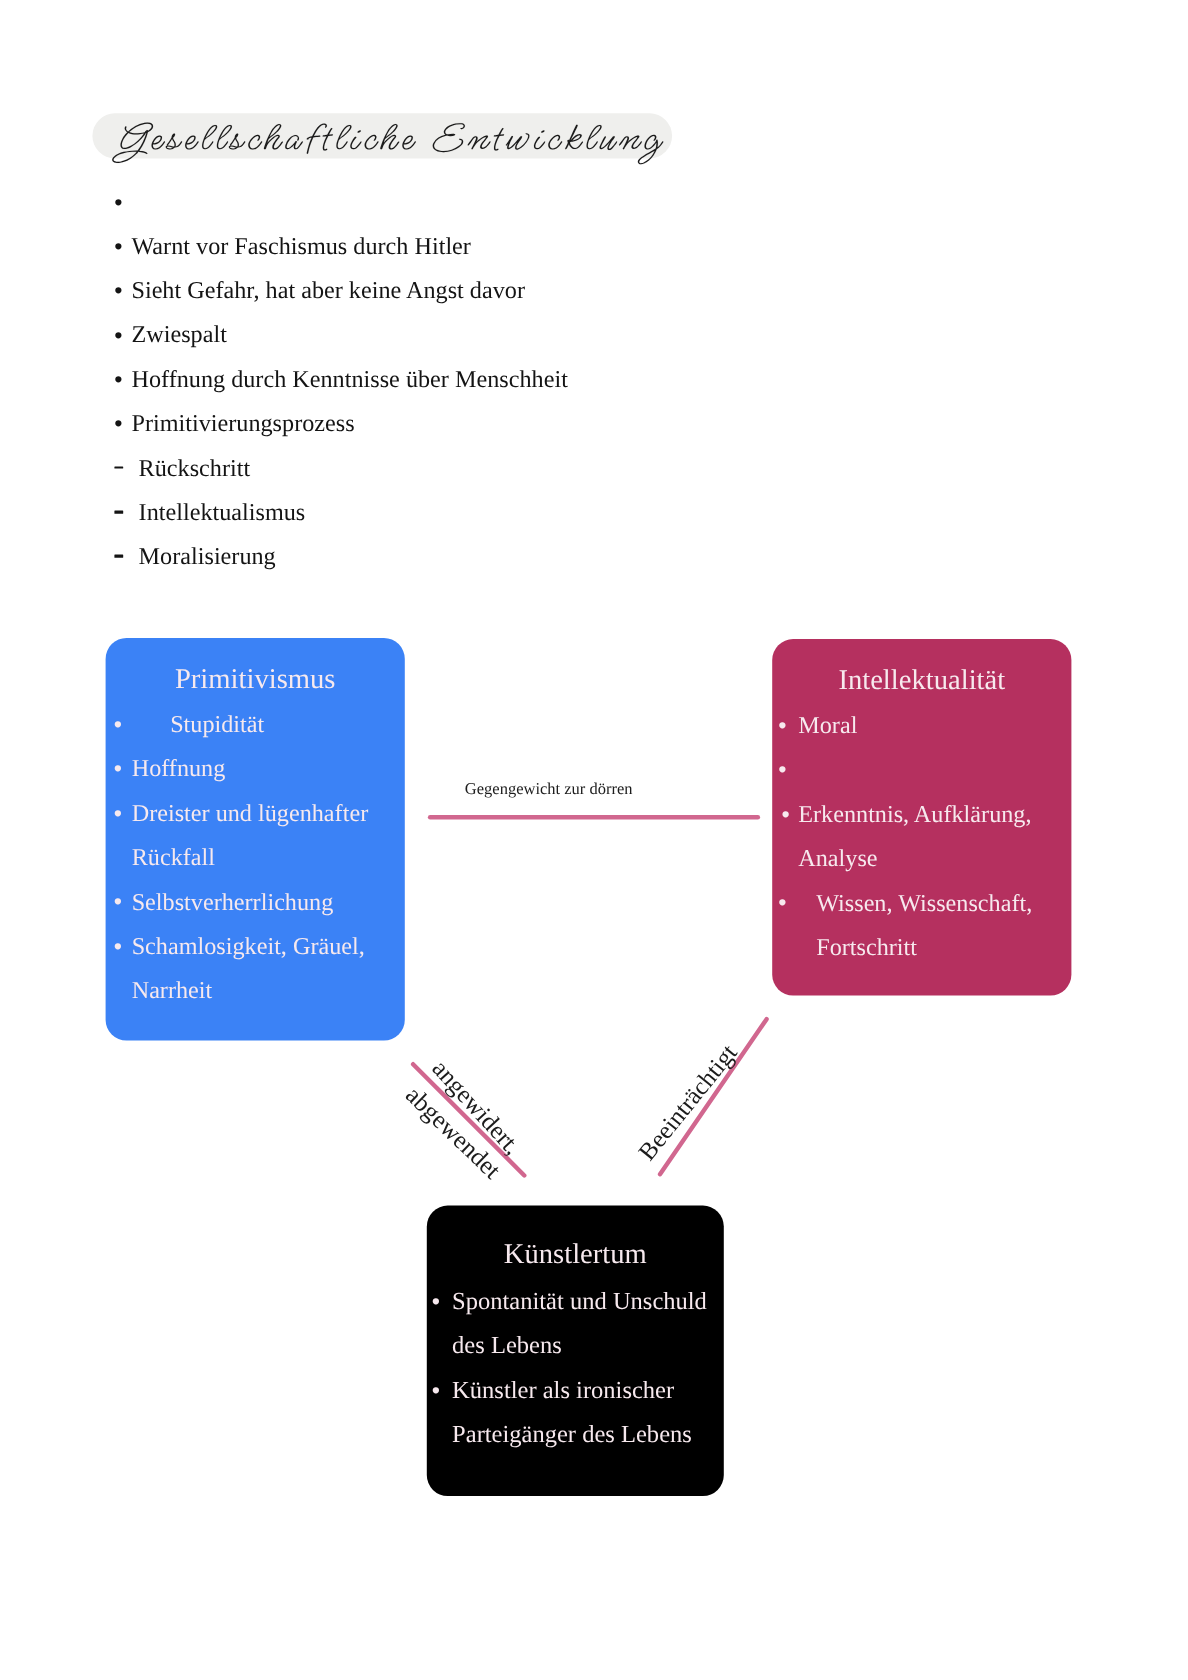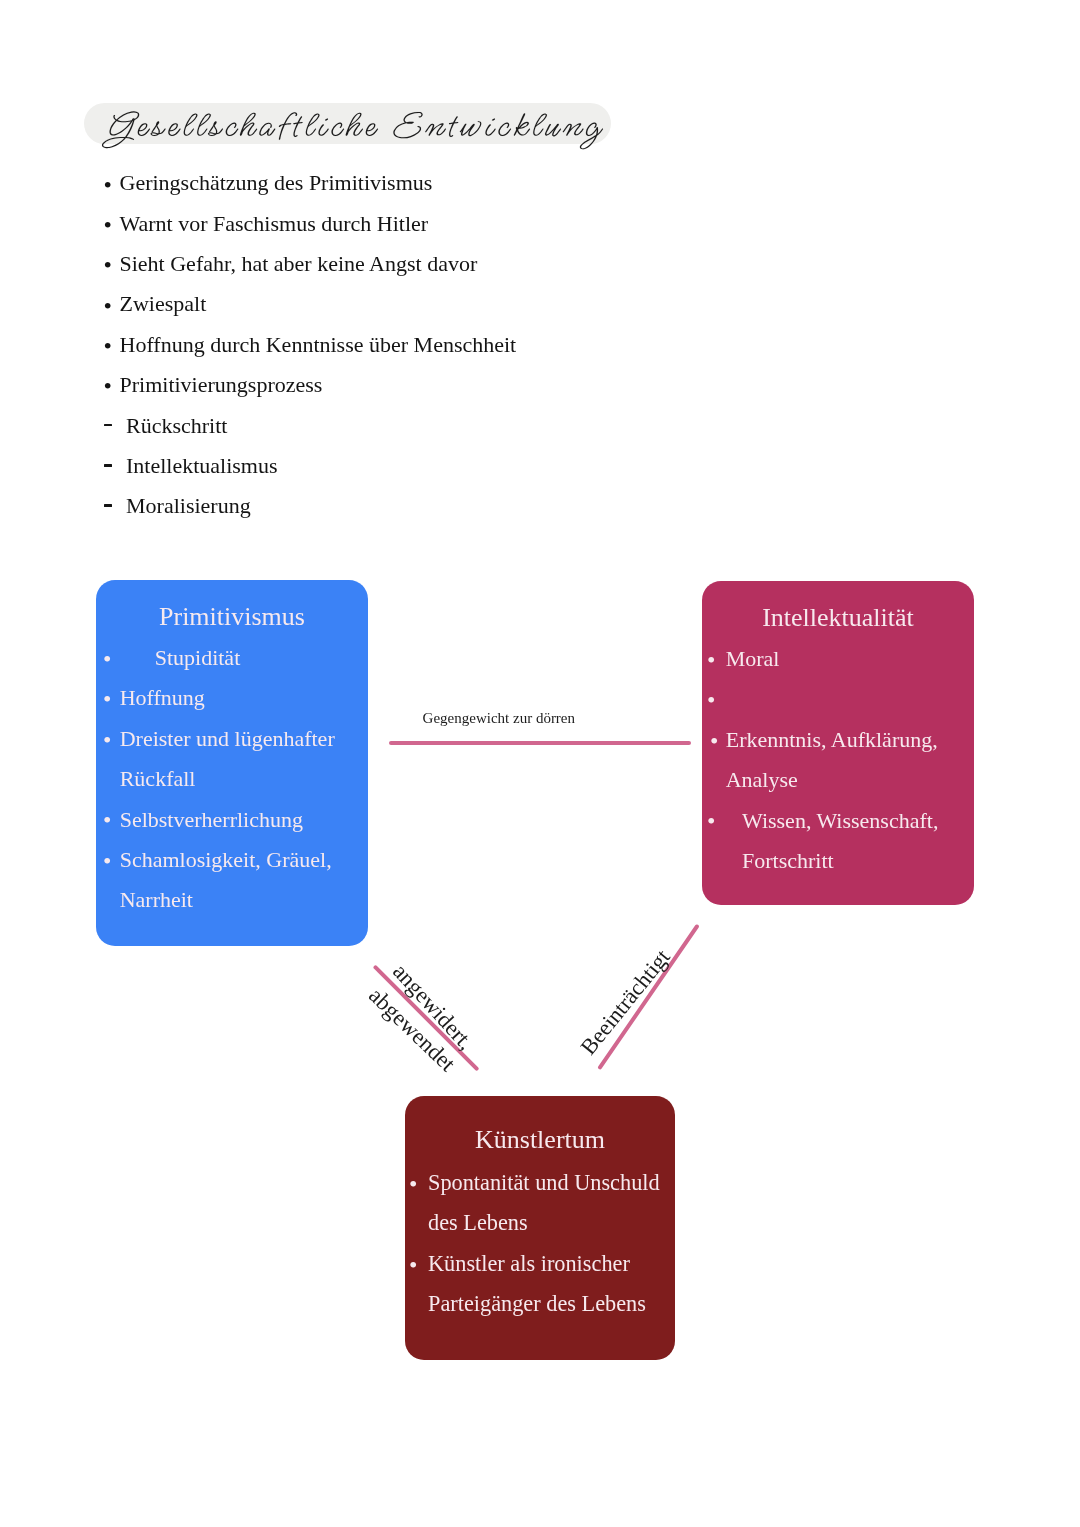--- a/index.html
+++ b/index.html
@@ -50,21 +50,20 @@
     <svg id="title-svg" width="560" height="70" viewBox="0 0 560 70" aria-label="Gesellschaftliche Entwicklung">
       <g transform="translate(21.18,32.6) scale(0.038576,0.0368)">
         <path d="m60 341q-28 0-62-7q-33-8-57-26q-24-18-24-49v-7q3-18 14-35q11-17 24-31q43-46 105-74q61-29 130-45q68-16 132-23q41-5 82-6q41-2 82-2h31q72-98 122-212q50-113 83-225l-12 3q-13 28-38 61q-24 33-54 67q-29 33-59 62q-30 30-54 52q-26 23-62 50q-36 27-77 50q-40 24-82 39q-43 15-82 15q-51 0-70-30q-20-30-20-69q0-38 14-81q13-43 34-84q21-41 45-72q16-20 33-40q17-20 34-39q-25-17-42-41q-18-24-18-52q0-7 2-20q3-12 8-22q6-11 15-11q7 0 13 5q5 4 5 10q0 7-5 16q-5 8-5 21q0 23 13 41q14 19 34 33q78-79 174-137q95-57 213-79q32-6 65-6q34 0 66 9q31 10 52 30q20 20 20 54q0 32-18 60q-18 28-46 50q-29 23-59 38q-28 116-79 236q-51 119-122 220q26 2 62 10q36 7 70 19q33 12 52 28q6 4 6 11q0 5-4 10q-4 4-11 4q-3 0-5-2q-3-1-6-2q-13-9-28-16q-15-6-31-11q-30-10-63-15q-33-5-65-7q-10 13-20 25q-10 12-21 24q-61 66-140 118q-78 52-170 83q-25 8-52 15q-27 6-54 8q-4 0-8 0q-5 1-10 1zm411-732q51 0 108-7q57-7 105-22q5-8 14-20q9-13 20-22q12-10 24-10q8 0 14 5q5 5 7 11q31-17 58-46q27-29 27-63q0-25-16-39q-16-14-40-20q-23-6-47-6q-31 0-61 6q-111 22-201 76q-90 53-164 127q35 16 74 23q39 7 78 7zm255-45l4-1q2-4 2-6q0-2 0-7q-1-4-2-4q-1 4-2 8q-1 5-2 10zm-520 404q9 0 18-2q8-1 17-3q63-14 125-51q63-38 120-89q56-51 102-105q47-54 78-102q-46 10-94 16q-48 6-96 6q-45 0-91-8q-46-9-86-29q-36 38-71 88q-36 50-60 104q-23 54-23 106q0 26 13 47q12 22 48 22zm-152 344q5 0 11 0q6 0 11-1q26-2 52-9q25-6 48-14q86-29 160-78q74-50 131-111q8-8 15-17q7-9 15-16q-10-1-20-1q-10 0-20 0q-33 0-65 2q-33 2-65 6q-58 6-121 21q-64 14-122 39q-57 25-98 65q-12 12-23 26q-11 15-13 32q-1 2-1 6q0 21 19 32q19 10 44 14q24 4 42 4zm882-302q-52 0-72-30q-21-31-21-72q0-30 15-72q15-41 42-81q26-40 61-67q35-26 75-26q26 0 42 14q15 15 15 37q0 42-27 81q-27 39-70 64q-43 25-92 25q-6 0-12-1q-6 0-12-1q-3 13-3 30q0 26 13 48q12 22 48 22q30 0 58-15q28-15 47-34q19-19 32-34q13-15 27-34q14-20 35-52q4-7 12-7q14 0 14 15q0 5-2 8q-27 46-60 88q-33 41-73 68q-41 26-92 26zm-25-158q38 0 71-20q34-21 56-52q21-31 21-63q0-11-5-18q-6-7-19-7q-26 0-50 18q-24 17-43 44q-20 26-34 52q-13 26-19 44q5 1 11 2q5 0 11 0zm367 158q-49 0-75-20q-26-20-26-42q0-16 13-28q14-13 46-13q20 0 48 6q21 5 44 13q24 8 49 7q7-11 8-18q1-7 1-17q0-33-10-55q-11-22-24-43q-14-21-23-51q-13 22-33 57q-20 36-66 97q-3 5-12 5q-15 0-15-13q0-3 5-9q4-6 20-31q18-29 42-65q24-37 46-81q1-17 7-33q6-16 14-29q11-18 23-27q12-8 22-8q19 0 19 22q0 15-12 39q-7 15-18 25q-11 11-19 19q2 25 12 45q10 20 22 39q13 19 22 41q9 22 9 53q0 20-7 37q22 1 46-16q23-18 44-46q22-28 39-57q5-7 13-7q5 0 10 3q5 3 5 10q0 4-3 10q-29 52-56 81q-26 28-53 39q-27 11-60 13q-25 23-53 36q-29 12-64 12zm-5-24q23 0 40-7q17-7 37-20q-21-3-35-7q-14-5-36-10q-28-6-44-6q-29 0-29 14q0 11 19 24q19 12 48 12zm455 24q-52 0-72-30q-21-31-21-72q0-30 15-72q15-41 42-81q26-40 61-67q35-26 75-26q26 0 42 14q15 15 15 37q0 42-27 81q-27 39-70 64q-43 25-92 25q-6 0-12-1q-6 0-12-1q-3 13-3 30q0 26 13 48q12 22 48 22q30 0 58-15q28-15 47-34q19-19 32-34q13-15 27-34q14-20 35-52q4-7 12-7q14 0 14 15q0 5-2 8q-27 46-60 88q-33 41-73 68q-41 26-92 26zm-25-158q38 0 71-20q34-21 56-52q21-31 21-63q0-11-5-18q-6-7-19-7q-26 0-50 18q-24 17-43 44q-20 26-34 52q-13 26-19 44q5 1 11 2q5 0 11 0zm402 149q-40 0-55-24q-15-24-15-58q0-38 13-87q12-49 32-102q21-53 47-104q26-51 53-93q27-42 51-69q21-23 41-36q19-12 41-20q15-6 30-6q20 0 35 10q14 10 14 33q0 22-16 51q-16 28-40 57q-24 29-49 54q-25 25-44 41q-42 35-81 66q-39 30-65 61q-14 39-22 75q-8 37-8 66q0 26 9 43q10 17 34 17q24 0 46-16q22-15 42-39q21-24 38-48q12-17 24-33q11-17 18-27q4-7 13-7q11 0 11 11q0 7-6 18q-12 20-31 48q-19 28-43 55q-24 27-54 45q-29 18-63 18zm150-517q-22 24-47 62q-24 38-48 84q-24 46-44 93q32-29 58-49q26-21 52-44q23-20 50-50q26-29 49-61q23-32 32-59q3-11 3-17q0-16-16-16q-4 0-8 1q-5 1-10 3q-18 7-36 20q-17 13-35 33zm198 517q-40 0-55-24q-15-24-15-58q0-38 13-87q12-49 32-102q21-53 47-104q26-51 53-93q27-42 51-69q21-23 41-36q19-12 41-20q15-6 30-6q20 0 35 10q14 10 14 33q0 22-16 51q-16 28-40 57q-24 29-49 54q-25 25-44 41q-42 35-81 66q-39 30-65 61q-14 39-22 75q-8 37-8 66q0 26 9 43q10 17 34 17q24 0 46-16q22-15 42-39q21-24 38-48q12-17 24-33q11-17 18-27q4-7 13-7q11 0 11 11q0 7-6 18q-12 20-31 48q-19 28-43 55q-24 27-54 45q-29 18-63 18zm150-517q-22 24-47 62q-24 38-48 84q-24 46-44 93q32-29 58-49q26-21 52-44q23-20 50-50q26-29 49-61q23-32 32-59q3-11 3-17q0-16-16-16q-4 0-8 1q-5 1-10 3q-18 7-36 20q-17 13-35 33zm163 526q-49 0-75-20q-26-20-26-42q0-16 13-28q14-13 46-13q20 0 48 6q21 5 44 13q24 8 49 7q7-11 8-18q1-7 1-17q0-33-10-55q-11-22-24-43q-14-21-23-51q-13 22-33 57q-20 36-66 97q-3 5-12 5q-15 0-15-13q0-3 5-9q4-6 20-31q18-29 42-65q24-37 46-81q1-17 7-33q6-16 14-29q11-18 23-27q12-8 22-8q19 0 19 22q0 15-12 39q-7 15-18 25q-11 11-19 19q2 25 12 45q10 20 22 39q13 19 22 41q9 22 9 53q0 20-7 37q22 1 46-16q23-18 44-46q22-28 39-57q5-7 13-7q5 0 10 3q5 3 5 10q0 4-3 10q-29 52-56 81q-26 28-53 39q-27 11-60 13q-25 23-53 36q-29 12-64 12zm-5-24q23 0 40-7q17-7 37-20q-21-3-35-7q-14-5-36-10q-28-6-44-6q-29 0-29 14q0 11 19 24q19 12 48 12zm466 24q-52 0-78-34q-26-34-26-75q0-26 8-51q8-24 21-46q12-22 32-49q20-27 46-52q26-25 56-41q30-16 63-16q28 0 41 17q14 17 14 39q0 7-4 22q-4 15-10 31q-7 16-16 27q-9 12-20 12q-6 0-11-4q-5-5-5-10q0-3 8-14q8-11 16-27q8-16 8-34q0-11-6-20q-5-9-20-9q-25 0-50 16q-26 15-48 38q-22 24-39 48q-17 23-26 40q-10 18-15 38q-6 19-6 39q0 20 6 40q6 20 21 33q15 13 42 13q30 0 58-15q28-15 47-34q20-19 32-34q13-15 26-34q14-20 35-52q4-7 12-7q14 0 14 15q0 5-2 8q-27 43-59 85q-33 42-74 69q-40 28-91 28zm525-3q-25 0-44-14q-18-14-18-42q0-39 21-82q21-43 51-83q30-41 56-72q16-17 16-29q0-9-9-10q-3-1-8-1q-22 0-44 16q-22 16-36 27q-46 36-89 84q-43 48-71 88q-10 15-17 37q-7 21-12 40q-6 19-13 27q-10 12-22 12q-9 0-15-7q-6-6-6-16q0-6 1-9q12-47 31-103q20-57 42-112q23-56 44-100q15-32 36-72q20-41 46-82q27-40 60-72q32-32 71-47q15-6 30-6q20 0 35 10q14 10 14 33q0 22-16 50q-16 29-40 58q-24 29-49 54q-25 25-44 41q-44 36-83 67q-40 31-67 64q-18 50-25 83q28-38 68-77q40-40 75-67q19-15 47-33q28-18 56-18q20 0 32 10q12 10 12 27q0 23-23 50q-23 27-51 66q-27 39-46 79q-20 40-20 73q0 16 9 23q9 7 21 7q18 0 33-12q25-19 47-45q21-26 39-52q18-26 31-45q10-16 23-16q10 0 10 11q0 3-1 7q-1 4-4 9q-14 25-36 55q-23 30-46 57q-23 26-42 39q-26 20-60 20zm84-599q-31 12-60 42q-30 30-58 72q-27 42-51 88q-24 47-43 92q33-30 60-51q26-21 52-44q23-20 50-49q26-30 48-62q23-32 32-59q2-5 3-9q1-5 1-8q0-16-16-16q-4 0-8 1q-5 1-10 3zm216 596q-33 0-46-18q-12-17-12-42q0-24 8-50q8-26 18-48q9-23 15-34q18-31 41-60q22-29 48-51q26-23 54-35q27-13 55-13q48 0 68 25q20 26 20 55q0 10-3 21q-4 15-10 26q-5 11-13 11q-7 0-13-7q-6-7-4-14q2-7 6-14q3-7 4-14q1-5 2-9q0-4 0-8q0-27-18-37q-17-11-37-11q-23 0-47 13q-25 13-43 30q-22 22-44 51q-22 29-38 59q-2 5-11 24q-8 19-16 42q-7 24-7 44q0 14 7 24q6 10 22 10q17 0 40-16q22-16 46-40q23-23 42-45q19-22 28-34q6-8 12-17q5-10 11-18q3-4 12-4q8 0 17 4q8 5 6 13q-4 7-14 31q-11 23-20 50q-9 28-9 49q0 26 16 30q11 2 23-8q13-10 24-23q10-13 15-19q21-28 39-57q19-30 38-56q6-8 14-8q14 0 14 15q0 5-13 25q-13 21-31 47q-19 26-35 47q-16 21-36 41q-20 20-51 20q-29 0-40-13q-10-13-10-29q0-14 3-29q3-16 6-27l-4-3q-9 11-27 28q-18 17-40 34q-22 18-44 30q-21 12-38 12zm467 110q-17 0-17-16q0-9 3-19q3-10 4-19q10-50 27-112q16-63 37-124q21-62 44-108q-9 1-26 4q-17 4-31 10q-14 7-14 18q0 7-11 12q-11 4-19 4q-15 0-15-15q0-15 15-26q14-11 36-19q21-9 42-14q22-5 35-7q17-36 41-83q23-46 54-92q31-47 68-84q38-36 83-51q17-6 36-6q38 0 53 17q14 16 14 36q0 19-10 34q-10 16-22 16q-7 0-12-6q-5-5-2-10q11-17 11-33q0-11-7-18q-8-7-25-7q-13 0-24 4q-39 13-73 46q-33 33-60 74q-28 42-49 84q-21 41-35 73q29-5 48-7q19-1 39-3q20-2 51-5h3q12 0 12 12q0 6-3 11q-3 5-9 6q-55 6-89 9q-35 4-67 9q-35 88-65 176q-30 88-48 180q-1 9-3 18q-2 9-4 18q-3 13-16 13zm407-78q-20 0-30-12q-10-13-13-30q-3-17-3-30q0-41 15-92q15-51 35-102q21-51 38-91q-18 1-40 6q-21 5-38 5q-14 0-14-12q0-17 18-20q22-5 45-8q23-3 45-5q6-11 17-34q11-23 25-49q14-27 28-48q13-22 22-31q6-6 13-6q7 0 12 4q5 4 5 10q0 3-3 8q-25 31-42 68q-17 37-34 72q18-2 38-4q20-2 39-2q6 0 12 2q5 2 5 9q0 6-5 10q-6 4-13 6q-22 4-45 6q-24 3-47 6q-13 30-30 67q-17 37-33 77q-15 39-25 76q-10 37-10 67q0 5 1 17q0 11 4 20q4 9 12 9q17 0 24-9q7-9 16-9q7 0 12 4q6 4 6 10q0 9-12 17q-11 8-26 13q-15 5-24 5zm344-35q-40 0-55-24q-15-24-15-58q0-38 12-87q13-49 34-102q20-53 46-104q26-51 53-93q27-42 51-69q21-23 40-36q20-12 42-20q15-6 30-6q20 0 34 10q15 10 15 33q0 22-16 51q-16 28-40 57q-24 29-49 54q-25 25-44 41q-42 35-81 66q-39 30-65 61q-14 39-22 75q-8 37-8 66q0 26 10 43q9 17 33 17q24 0 46-16q22-15 43-39q20-24 37-48q12-17 23-33q12-17 19-27q4-7 13-7q11 0 11 11q0 7-6 18q-12 20-31 48q-19 28-43 55q-24 27-53 45q-30 18-64 18zm150-517q-22 24-46 62q-25 38-49 84q-24 46-44 93q32-29 58-49q26-21 52-44q23-20 49-50q27-29 50-61q23-32 32-59q3-11 3-17q0-16-16-16q-4 0-9 1q-4 1-9 3q-18 7-35 20q-18 13-36 33zm294 108q-5 0-11-2q-6-2-6-9q0-5 3-9q8-15 30-26q21-11 32-11q5 0 11 3q6 2 6 9q0 17-21 31q-20 14-44 14zm-112 409q-34 0-54-19q-20-19-20-53q0-20 4-39q4-20 11-39q4-11 17-37q12-25 29-54q17-28 33-48q16-20 28-20q5 0 14 4q8 3 8 10q0 4-4 10q-23 26-48 62q-25 36-42 75q-17 39-17 75q0 46 44 46q30 0 61-29q30-29 67-78q11-14 19-27q9-14 16-24q7-7 15-7q12 0 12 9q0 11-16 35q-16 24-36 50q-39 48-68 73q-29 25-73 25zm367 9q-52 0-78-34q-26-34-26-75q0-26 8-51q8-24 21-46q12-22 32-49q20-27 46-52q26-25 56-41q30-16 63-16q28 0 41 17q14 17 14 39q0 7-4 22q-4 15-10 31q-7 16-16 27q-9 12-20 12q-6 0-11-4q-5-5-5-10q0-3 8-14q8-11 16-27q8-16 8-34q0-11-6-20q-5-9-20-9q-25 0-50 16q-26 15-48 38q-22 24-39 48q-17 23-26 40q-10 18-15 38q-6 19-6 39q0 20 6 40q6 20 21 33q15 13 42 13q30 0 58-15q28-15 47-34q20-19 32-34q13-15 26-34q14-20 35-52q4-7 12-7q14 0 14 15q0 5-2 8q-27 43-59 85q-33 42-74 69q-40 28-91 28zm525-3q-25 0-44-14q-18-14-18-42q0-39 21-82q21-43 51-83q30-41 56-72q16-17 16-29q0-9-9-10q-3-1-8-1q-22 0-44 16q-22 16-36 27q-46 36-89 84q-43 48-71 88q-10 15-17 37q-7 21-12 40q-6 19-13 27q-10 12-22 12q-9 0-15-7q-6-6-6-16q0-6 1-9q12-47 31-103q20-57 42-112q23-56 44-100q15-32 36-72q20-41 46-82q27-40 60-72q32-32 71-47q15-6 30-6q20 0 35 10q14 10 14 33q0 22-16 50q-16 29-40 58q-24 29-49 54q-25 25-44 41q-44 36-83 67q-40 31-67 64q-18 50-25 83q28-38 68-77q40-40 75-67q19-15 47-33q28-18 56-18q20 0 32 10q12 10 12 27q0 23-23 50q-23 27-51 66q-27 39-46 79q-20 40-20 73q0 16 9 23q9 7 21 7q18 0 33-12q25-19 47-45q21-26 39-52q18-26 31-45q10-16 23-16q10 0 10 11q0 3-1 7q-1 4-4 9q-14 25-36 55q-23 30-46 57q-23 26-42 39q-26 20-60 20zm84-599q-31 12-60 42q-30 30-58 72q-27 42-51 88q-24 47-43 92q33-30 60-51q26-21 52-44q23-20 50-49q26-30 48-62q23-32 32-59q2-5 3-9q1-5 1-8q0-16-16-16q-4 0-8 1q-5 1-10 3zm269 602q-52 0-73-30q-20-31-20-72q0-30 15-72q15-41 41-81q27-40 62-67q35-26 75-26q26 0 41 14q16 15 16 37q0 42-27 81q-27 39-70 64q-43 25-92 25q-6 0-12-1q-6 0-12-1q-3 13-3 30q0 26 12 48q13 22 49 22q30 0 58-15q28-15 47-34q19-19 32-34q13-15 27-34q14-20 35-52q4-7 12-7q14 0 14 15q0 5-2 8q-27 46-60 88q-33 41-74 68q-40 26-91 26zm-25-158q38 0 72-20q33-21 54-52q22-31 22-63q0-11-6-18q-5-7-18-7q-26 0-50 18q-24 17-44 44q-19 26-32 52q-14 26-20 44q5 1 10 2q6 0 12 0zm897 222q-41 0-85-8q-43-9-80-28q-38-18-61-48q-23-29-23-72q0-31 14-61q38-85 112-137q75-52 172-78q-36-27-36-64q0-19 8-37q7-18 17-34q24-36 64-64q40-28 89-47q49-19 100-29q52-10 98-10q27 0 56 5q28 6 47 21q19 15 19 45q0 27-22 52q-23 26-57 26q-8 0-17-4q-10-3-10-12q0-5 4-10q5-5 12-5q5 0 8 2q4 2 8 2q20 0 31-19q11-18 11-31q0-20-13-29q-13-10-31-13q-19-3-37-3q-43 0-91 9q-48 9-94 26q-47 17-85 43q-38 26-61 60q-8 13-14 27q-6 14-6 29q0 19 12 33q11 14 30 23q38-7 76-10q37-3 75-3q8 0 25 3q17 2 17 14q0 10-12 18q-12 8-27 13q-15 5-25 6q-25 3-50 3q-20 0-41-3q-20-3-39-10q-6 1-11 2q-6 1-12 3q-91 22-163 69q-72 47-107 127q-11 25-11 50q0 36 21 61q20 25 52 40q32 15 70 21q38 7 72 7h12q96 0 186-32q91-32 163-88q16-13 33-29q16-16 26-32q8-12 12-26q5-13 5-26q0-21-9-30q-10-8-22-10q-12-2-22-4q-9-2-9-12q0-7 5-11q5-4 12-4q36 0 58 21q21 20 21 50q0 17-6 34q-6 17-15 32q-13 20-34 40q-21 19-41 34q-76 57-169 90q-92 32-193 32zm681-71q-5 0-11-3q-6-3-6-8q0-8 3-14q11-24 28-59q18-35 36-73q17-37 30-70q12-33 12-53q0-6-2-11q-3-6-11-6q-12 0-23 10q-12 10-21 22q-9 13-15 21q-20 27-34 49q-14 23-28 44q-15 22-36 48q-3 4-6 6q-4 3-10 3q-6 0-10-6q-5-6-2-11q22-35 43-66q21-32 37-55q16-23 22-31q17-22 36-42q18-20 50-20q27 0 38 15q10 15 10 35q0 36-30 93q37-39 80-71q42-32 79-54q37-21 56-26q9-3 19-5q9-2 17-2q10 0 17 5q6 5 6 19q0 14-18 39q-18 26-44 58q-25 33-48 66q-23 33-33 62q-3 7-4 14q-1 6-1 11q0 27 25 27q16 0 40-16q14-9 27-20q14-12 21-21q15-17 25-29q9-12 18-26q10-15 25-37q3-5 6-7q3-2 10-2q11 0 11 14q0 6-9 20q-9 15-21 32q-13 18-24 32q-12 15-17 21q-11 13-27 27q-17 14-34 24q-16 9-33 13q-17 4-33 4q-26 0-38-15q-11-15-11-32q0-26 17-60q18-33 42-66q25-34 46-61q22-27 30-39q2-3 3-6q1-2 1-4q0-8-12-8q-6 0-14 3q-41 17-86 50q-44 33-82 71q-37 39-59 73l-40 63q-5 8-9 16q-4 9-9 17q-6 8-15 8zm560 33q-20 0-30-12q-10-13-13-30q-3-17-3-30q0-41 15-92q15-51 35-102q21-51 38-91q-18 1-40 6q-21 5-38 5q-14 0-14-12q0-17 18-20q22-5 45-8q23-3 45-5q6-11 17-34q11-23 25-49q14-27 28-48q13-22 22-31q6-6 13-6q7 0 12 4q5 4 5 10q0 3-3 8q-25 31-42 68q-17 37-34 72q18-2 38-4q20-2 39-2q6 0 12 2q5 2 5 9q0 6-5 10q-6 4-13 6q-22 4-45 6q-24 3-47 6q-13 30-30 67q-17 37-33 77q-15 39-25 76q-10 37-10 67q0 5 1 17q0 11 4 20q4 9 12 9q17 0 24-9q7-9 16-9q7 0 12 4q6 4 6 10q0 9-12 17q-11 8-26 13q-15 5-24 5zm495-20q-18 0-31-11q-12-11-12-36q0-33 13-67q13-33 29-62l-5-1q-10 13-29 35q-18 23-42 46q-23 24-48 44q-20 16-40 26q-19 11-35 11q-17 0-24-9q-7-10-7-24q0-23 6-50q7-27 16-51q-7 10-14 19q-6 9-12 17q-4 7-12 7q-7 0-12-6q-6-6-1-13q13-19 35-51q21-32 43-67q22-35 37-61q5-9 10-16q4-8 8-14q7-7 19-7q9 0 15 6q3 3 3 8v1q0 2-1 4q-1 2-2 4q0 0-2 2q-19 41-40 82q-20 40-31 69q-3 8-10 28q-7 20-13 41q-6 22-6 35q0 13 9 13q6 0 17-6q12-7 30-23q32-28 61-59q29-31 55-63q3-4 16-19q12-16 28-36q17-21 32-40q16-20 26-32q10-12 28-12q7 0 12 4q5 4 5 12q0 6-1 8q-8 29-30 60q-23 30-48 66q-26 35-45 80q-1 4-5 18q-4 15-4 29q0 12 4 21q5 8 15 8q18 0 45-18q28-18 56-44q28-27 52-52q23-26 34-41q29-40 49-83q20-43 20-78q0-34-49-35q-14 0-14-12q0-5 4-9q4-4 11-4q36 1 57 16q20 15 20 44q0 39-21 84q-21 45-50 86q-36 50-77 88q-40 38-95 73q-12 7-25 12q-14 5-27 5zm587-424q-5 0-11-2q-6-2-6-9q0-5 3-9q8-15 30-26q21-11 32-11q5 0 11 3q6 2 6 9q0 17-21 31q-20 14-44 14zm-112 409q-34 0-54-19q-20-19-20-53q0-20 4-39q4-20 11-39q4-11 17-37q12-25 29-54q17-28 33-48q16-20 28-20q5 0 14 4q8 3 8 10q0 4-4 10q-23 26-48 62q-25 36-42 75q-17 39-17 75q0 46 44 46q30 0 61-29q30-29 67-78q11-14 19-27q9-14 16-24q7-7 15-7q12 0 12 9q0 11-16 35q-16 24-36 50q-39 48-68 73q-29 25-73 25zm367 9q-52 0-78-34q-26-34-26-75q0-26 8-51q8-24 21-46q12-22 32-49q20-27 46-52q26-25 56-41q30-16 63-16q28 0 41 17q14 17 14 39q0 7-4 22q-4 15-10 31q-7 16-16 27q-9 12-20 12q-6 0-11-4q-5-5-5-10q0-3 8-14q8-11 16-27q8-16 8-34q0-11-6-20q-5-9-20-9q-25 0-50 16q-26 15-48 38q-22 24-39 48q-17 23-26 40q-10 18-15 38q-6 19-6 39q0 20 6 40q6 20 21 33q15 13 42 13q30 0 58-15q28-15 47-34q20-19 32-34q13-15 26-34q14-20 35-52q4-7 12-7q14 0 14 15q0 5-2 8q-27 43-59 85q-33 42-74 69q-40 28-91 28zm311-9q-16 0-16-14q0-2 8-22q9-20 21-46q12-26 22-49q10-22 13-28q-1-5-6-20q-4-16-4-30q0-11 4-18q4-8 14-8q5 0 12 6q6 6 9 8q8-15 14-30q6-15 13-30q34-79 65-154q31-74 68-152q5-9 13-14q9-5 16-5q15 0 15 13q0 8-11 36q-10 27-28 65q-17 38-37 79q-20 42-39 80q-19 39-33 67q-14 28-19 38l5 2q30-41 67-77q36-35 86-58q31-14 56-14q22 0 36 10q13 10 13 27q0 20-20 46q-16 20-41 38q-26 18-52 31q-26 13-47 20q-22 7-43 11q-22 4-45 8q-11 1-21 9q-9 9-11 17q6 24 22 54q16 30 41 51q25 22 58 22q33 0 60-23q26-23 50-59q25-35 52-72q5-6 13-6h2q10 0 10 15q0 4-3 9q-11 17-29 44q-18 27-41 54q-24 28-53 47q-29 19-61 19q-38 0-68-17q-29-17-48-45q-20-27-29-56q-15 28-27 57q-13 29-30 55q-2 3-6 6q-5 3-10 3zm155-218q22-3 51-11q30-9 59-23q29-14 48-33q10-10 17-22q7-13 7-23q0-15-15-15q-15 0-49 19q-36 21-65 49q-30 27-53 59zm402 218q-40 0-55-24q-15-24-15-58q0-38 13-87q12-49 32-102q21-53 47-104q26-51 53-93q27-42 51-69q21-23 41-36q19-12 41-20q15-6 30-6q20 0 35 10q14 10 14 33q0 22-16 51q-16 28-40 57q-24 29-49 54q-25 25-44 41q-42 35-81 66q-39 30-65 61q-14 39-22 75q-8 37-8 66q0 26 9 43q10 17 34 17q24 0 46-16q22-15 42-39q21-24 38-48q12-17 24-33q11-17 18-27q4-7 13-7q11 0 11 11q0 7-6 18q-12 20-31 48q-19 28-43 55q-24 27-54 45q-29 18-63 18zm150-517q-22 24-47 62q-24 38-48 84q-24 46-44 93q32-29 58-49q26-21 52-44q23-20 50-50q26-29 49-61q23-32 32-59q3-11 3-17q0-16-16-16q-4 0-8 1q-5 1-10 3q-18 7-36 20q-17 13-35 33zm317 538q-17 0-31-10q-14-10-14-35q0-32 17-68q16-36 41-79q-32 37-71 80q-40 43-79 69q-34 22-56 22q-18 0-27-12q-10-12-10-31q0-22 10-43q22-52 50-113q28-62 59-109q3-4 7-7q3-2 8-2q7 0 12 4q6 4 6 10q0 2-2 6q-6 14-22 44q-15 31-35 70q-20 39-41 80q-16 31-16 54q0 18 13 18q6 0 13-4q30-17 53-40q23-23 45-47q14-15 28-30q13-15 26-31q5-5 20-24q14-19 32-42q18-24 32-42q15-19 18-23q8-8 24-8q8 0 14 3q7 4 7 12q0 7-9 24q-10 16-23 36q-13 19-25 35q-12 16-17 24q-4 7-15 27q-11 19-24 44q-12 26-21 50q-9 24-9 40q0 18 15 18q16 0 37-20q21-20 44-50q23-29 43-58q20-30 34-50q4-5 8-6q4-1 6-1q10 0 12 12q0 3-7 17q-7 14-14 23q-9 13-28 39q-18 27-42 56q-23 30-51 53q-18 15-45 15zm335-19q-5 0-11-3q-6-3-6-8q0-8 3-14q11-24 29-59q17-35 34-73q18-37 30-70q13-33 13-53q0-6-3-11q-2-6-10-6q-12 0-24 10q-11 10-20 22q-9 13-15 21q-20 27-34 49q-14 23-29 44q-14 22-35 48q-3 4-7 6q-3 3-9 3q-6 0-11-6q-4-6-1-11q22-35 43-66q21-32 37-55q16-23 22-31q17-22 35-42q19-20 51-20q27 0 37 15q11 15 11 35q0 36-30 93q37-39 79-71q43-32 80-54q37-21 56-26q9-3 18-5q10-2 18-2q10 0 16 5q7 5 7 19q0 14-18 39q-18 26-43 58q-26 33-49 66q-23 33-33 62q-3 7-4 14q-1 6-1 11q0 27 25 27q16 0 40-16q14-9 28-20q13-12 20-21q15-17 24-29q10-12 20-26q9-15 24-37q3-5 6-7q3-2 10-2q11 0 11 14q0 6-9 20q-9 15-22 32q-12 18-24 32q-11 15-16 21q-11 13-28 27q-16 14-33 24q-16 9-33 13q-17 4-33 4q-26 0-37-15q-12-15-12-32q0-26 18-60q17-33 42-66q24-34 46-61q21-27 29-39q2-3 3-6q1-2 1-4q0-8-12-8q-6 0-14 3q-41 17-85 50q-45 33-82 71q-38 39-60 73l-40 63q-5 8-9 16q-4 9-9 17q-6 8-15 8zm411 370q-29 0-48-13q-20-14-25-42q-4-29 22-61q26-32 65-63q31-25 65-46q34-22 63-40q30-17 48-27q38-23 78-47q40-25 77-48q12-36 15-72q4-37 3-72q-11 17-31 45q-21 28-48 56q-28 28-60 47q-32 20-66 20q-43 0-59-25q-16-25-16-59q0-30 9-61q8-31 18-50q20-41 50-80q31-39 70-64q38-25 78-25q29 0 42 17q14 17 14 39q0 7-4 22q-4 15-10 31q-7 16-16 27q-9 12-20 12q-7 0-12-4q-5-5-5-10q0-3 8-14q8-11 16-27q8-16 8-34q0-11-5-20q-6-9-21-9q-31 0-61 22q-31 22-56 55q-25 33-42 68q-7 15-16 45q-9 30-9 58q0 24 10 40q10 17 35 17q22 0 48-17q25-17 51-44q26-26 47-54q22-29 36-52q13-23 14-33q1-5 6-11q5-6 12-6q8 0 11 5q3 5 4 10q7 27 7 63q0 29-4 59q-3 30-7 54q34-28 63-67q28-40 51-75q5-8 12-8q5 0 9 4q5 4 5 10q0 4-3 10q-31 50-66 95q-34 46-87 81q-28 80-77 151q-48 72-106 124q-59 53-118 77q-19 8-38 12q-18 4-34 4zm0-25q12 0 26-4q14-4 29-10q60-27 109-70q50-44 88-97q37-53 60-106q2-6 5-12q3-6 6-12q-29 16-56 35q-27 18-56 34q-16 9-47 27q-31 18-67 41q-36 22-67 47q-30 23-50 46q-20 23-20 43q0 20 12 29q11 9 28 9z" fill="#1c1c1c" stroke="#1c1c1c" stroke-width="2"></path>
       </g>
     </svg>
   </div>
 
   <div id="notes">
       <div class="note-row">
         <span class="note-mark">•</span>
-        <span class="note-text">Geringschätzung des Primitivismus</span>
       </div>
       <div class="note-row">
         <span class="note-mark">•</span>
         <span class="note-text">Warnt vor Faschismus durch Hitler</span>
       </div>
       <div class="note-row">
         <span class="note-mark">•</span>
         <span class="note-text">Sieht Gefahr, hat aber keine Angst davor</span>
       </div>
       <div class="note-row">
@@ -132,21 +131,21 @@
           <li class="two">
             <span class="li-bullet" style="left: 8px;">•</span>
             <span class="li-text" style="left: 23.7px; width: 225px;">Erkenntnis, Aufklärung, Analyse</span>
           </li>
           <li class="two">
             <span class="li-bullet" style="left: 5px;">•</span>
             <span class="li-text" style="left: 40px; width: 215px;">Wissen, Wissenschaft, Fortschritt</span>
           </li>
         </ul>
       </div>
-      <div class="nodebox" style="left: 405px; top: 1096px; width: 270px; height: 264px; background: #7f1d1d; color: rgb(247, 233, 238);">
+      <div class="nodebox" style="left: 388px; top: 1096px; width: 270px; height: 264px; background: #000000; color: rgb(247, 233, 238);">
         <div class="nb-title" style="top: 31px;">Künstlertum</div>
         <ul style="top: 67px; font-size: 22.3px;">
           <li class="two">
             <span class="li-bullet" style="left: 4px;">•</span>
             <span class="li-text" style="left: 23px; width: 232px;">Spontanität und Unschuld des Lebens</span>
           </li>
           <li class="two">
             <span class="li-bullet" style="left: 4px;">•</span>
             <span class="li-text" style="left: 23px; width: 222px;">Künstler als ironischer Parteigänger des Lebens</span>
           </li>

